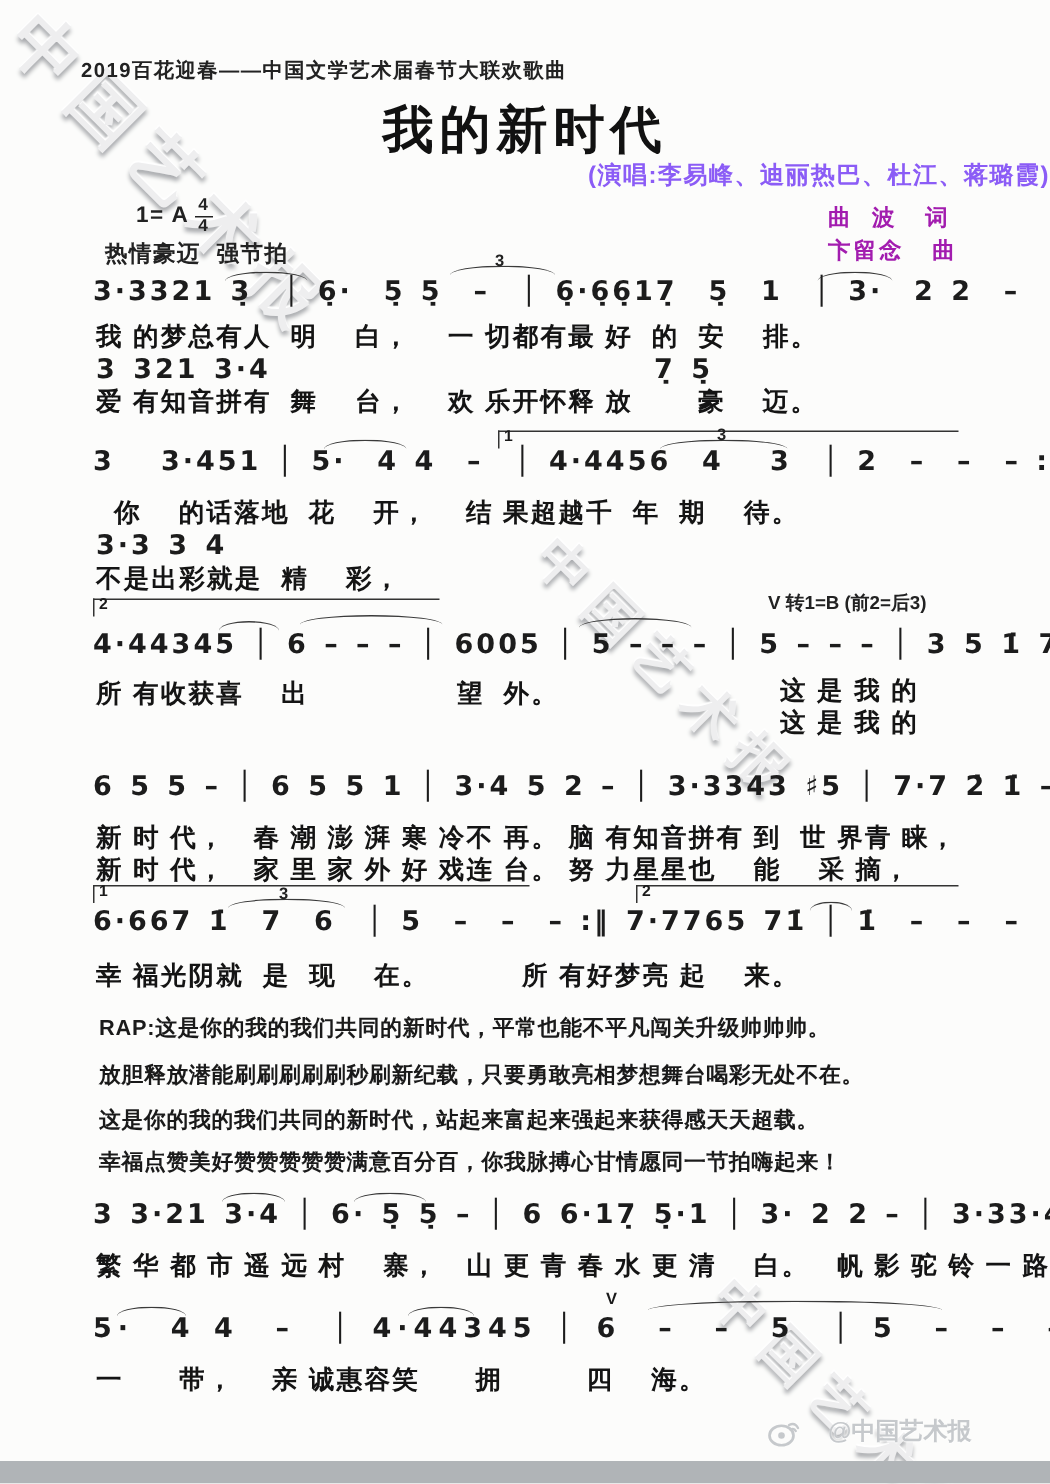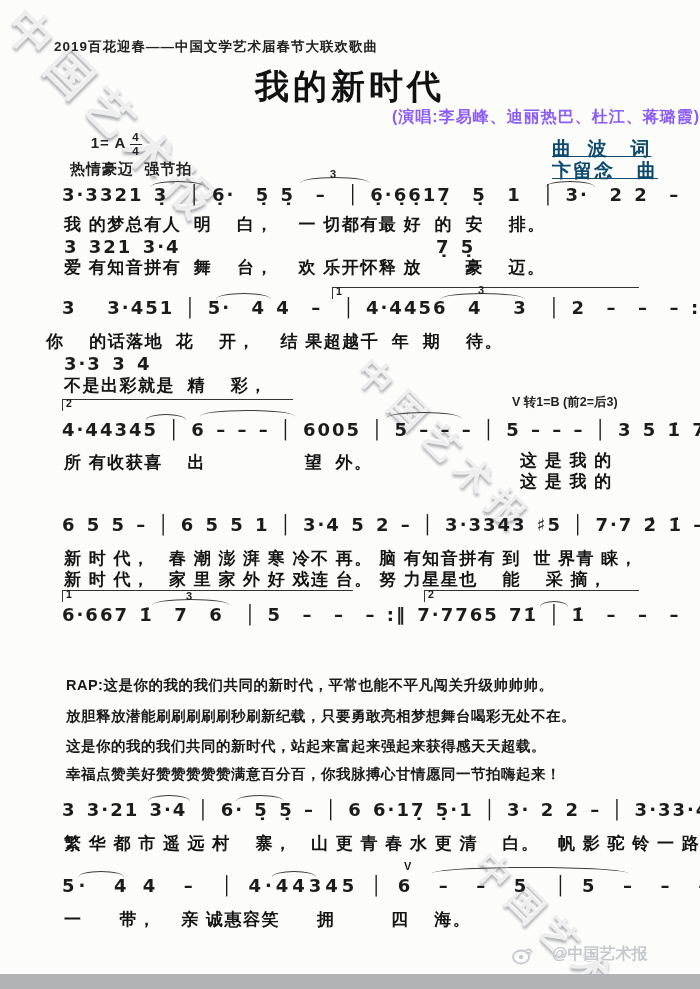--- a/index.html
+++ b/index.html
@@ -3,21 +3,21 @@
 <meta charset="utf-8">
 <style>
   html,body{margin:0;padding:0;background:#e8e8e8;}
   .sheet{position:relative;width:700px;height:989px;margin:0 auto;background:#fcfcfb;overflow:hidden;
          font-family:"Liberation Sans",sans-serif;color:#1a1a1a;}
   .abs{position:absolute;}
   .series{font-size:13.5px;font-weight:700;letter-spacing:1px;color:#222;}
   .title{width:700px;text-align:center;font-size:34px;font-weight:700;letter-spacing:4px;color:#111;}
   .subtitle{width:700px;text-align:right;font-size:16px;font-weight:700;letter-spacing:1px;color:#8b5cf6;}
   .meta{font-size:15px;font-weight:700;color:#222;letter-spacing:1px;white-space:pre;}
-  .credit{font-size:19px;font-weight:700;color:#0c4a6e;letter-spacing:2px;white-space:pre;text-decoration:underline;}
+  .credit{font-size:15px;font-weight:700;color:#a21caf;letter-spacing:2px;white-space:pre;}
   .frac{display:inline-flex;flex-direction:column;align-items:center;font-size:11.5px;line-height:1.05;
         vertical-align:middle;font-weight:700;margin-left:4px;}
   .frac .ft{border-bottom:1.5px solid #222;padding:0 2px 1px;}
   .notes{font-family:"DejaVu Sans","Liberation Sans",sans-serif;font-weight:700;font-size:18px;
          color:#1c1c1c;letter-spacing:2px;word-spacing:2px;white-space:pre;}
   .sp2{letter-spacing:4px;}
   .lyric{font-size:17px;font-weight:700;color:#141414;letter-spacing:1.5px;white-space:pre;}
   .rap{font-size:14.5px;font-weight:700;color:#1a1a1a;letter-spacing:0.5px;white-space:pre;}
   .arc{border-top:1.6px solid #3a3a3a;border-radius:100% 100% 0 0/160% 160% 0 0;height:7px;}
   .volta{border-top:1.6px solid #333;border-left:1.6px solid #333;height:11px;}
@@ -61,21 +61,21 @@
   <div class="abs notes" style="left:436px;top:236px;">7̣ 5̣</div>
   <div class="abs lyric" style="left:64px;top:256px;">爱 有知音拼有  舞　 台，　 欢 乐开怀释 放　　 豪　 迈。</div>
 
   <div class="abs volta" style="left:332px;top:287px;width:306px;">
       <span class="vl">1</span>
     </div>
   <div class="abs arc" style="left:216px;top:293px;width:55px;"></div>
   <div class="abs arc" style="left:440px;top:293px;width:85px;"></div>
   <div class="abs tri3" style="left:478px;top:284px;">3</div>
   <div class="abs notes" style="left:62px;top:297px;">3   3·451 │ 5·  4 4  –  │ 4·4456  4   3  │ 2  –  –  – :│</div>
-  <div class="abs lyric" style="left:46px;top:330px;">你　 的话落地  花　 开，　 结 果超越千  年  期　 待。</div>
+  <div class="abs lyric" style="left:76px;top:330px;">你　 的话落地  花　 开，　 结 果超越千  年  期　 待。</div>
   <div class="abs notes" style="left:64px;top:353px;">3·3 3 4</div>
   <div class="abs lyric" style="left:64px;top:374px;">不是出彩就是  精　 彩，</div>
 
   <div class="abs volta" style="left:62px;top:399px;width:230px;">
       <span class="vl">2</span>
     </div>
   <div class="abs keychg" style="left:512px;top:394px;">V 转1=B (前2=后3)</div>
   <div class="abs arc" style="left:146px;top:414px;width:40px;"></div>
   <div class="abs arc" style="left:200px;top:410px;width:95px;"></div>
   <div class="abs arc" style="left:386px;top:412px;width:75px;"></div>
@@ -91,20 +91,21 @@
   <div class="abs volta" style="left:62px;top:590px;width:290px;">
       <span class="vl">1</span>
     </div>
   <div class="abs volta" style="left:424px;top:590px;width:214px;">
       <span class="vl">2</span>
     </div>
   <div class="abs arc" style="left:152px;top:599px;width:78px;"></div>
   <div class="abs tri3" style="left:186px;top:590px;">3</div>
   <div class="abs arc" style="left:540px;top:601px;width:28px;"></div>
   <div class="abs notes" style="left:62px;top:604px;">6·667 1̇  7  6  │ 5  –  –  – :‖ 7·7765 71̇ │ 1̇  –  –  –  │</div>
+  <div class="abs lyric" style="left:64px;top:639px;">幸 福光阴就  是  现　 在。　　　 所 有好梦亮 起　 来。</div>
 
   <div class="abs rap" style="left:66px;top:676px;">RAP:这是你的我的我们共同的新时代，平常也能不平凡闯关升级帅帅帅。</div>
   <div class="abs rap" style="left:66px;top:707px;">放胆释放潜能刷刷刷刷刷秒刷新纪载，只要勇敢亮相梦想舞台喝彩无处不在。</div>
   <div class="abs rap" style="left:66px;top:737px;">这是你的我的我们共同的新时代，站起来富起来强起来获得感天天超载。</div>
   <div class="abs rap" style="left:66px;top:765px;">幸福点赞美好赞赞赞赞赞满意百分百，你我脉搏心甘情愿同一节拍嗨起来！</div>
 
   <div class="abs arc" style="left:148px;top:795px;width:42px;"></div>
   <div class="abs arc" style="left:236px;top:795px;width:48px;"></div>
   <div class="abs notes" style="left:62px;top:799px;">3 3·21 3·4 │ 6· 5̣ 5̣ – │ 6 6·17̣ 5̣·1 │ 3· 2 2 – │ 3·33·451 │</div>
   <div class="abs lyric" style="left:64px;top:832px;">繁 华 都 市 遥 远 村　 寨，　山 更 青 春 水 更 清　 白。　帆 影 驼 铃 一 路</div>

